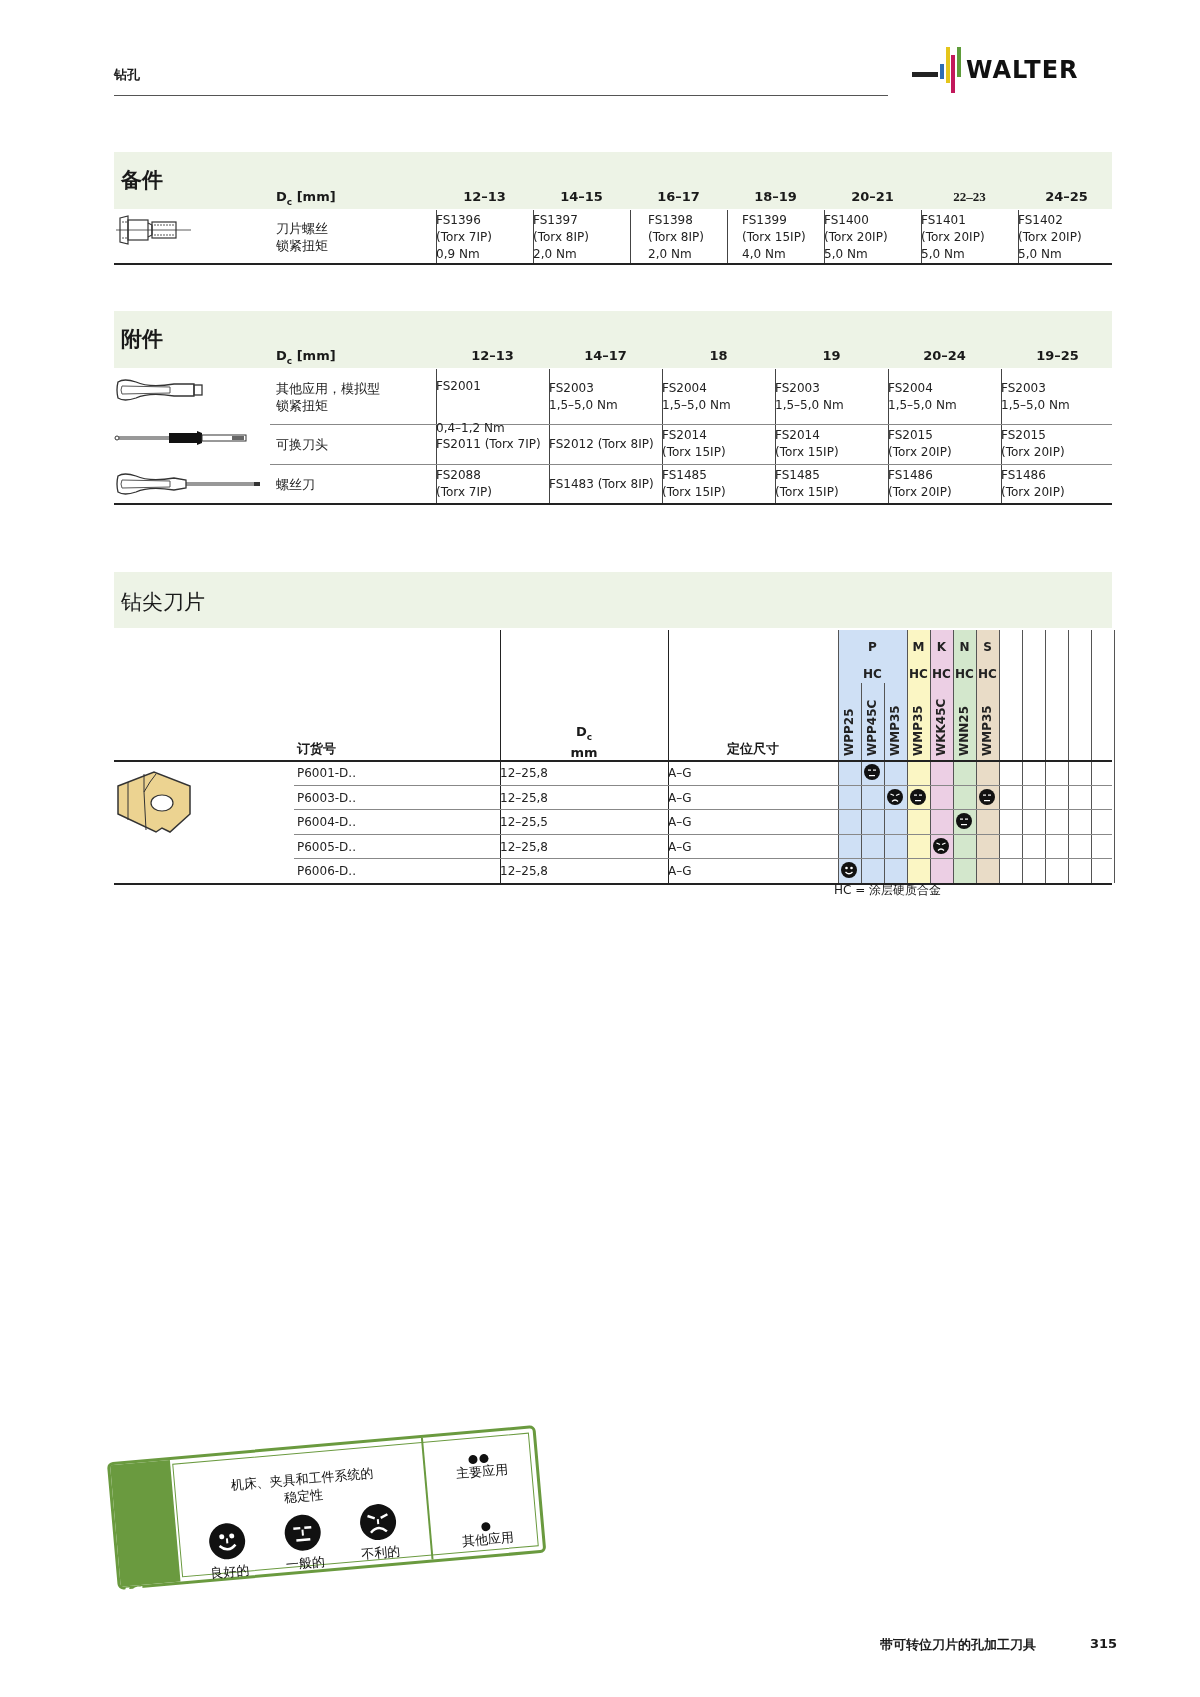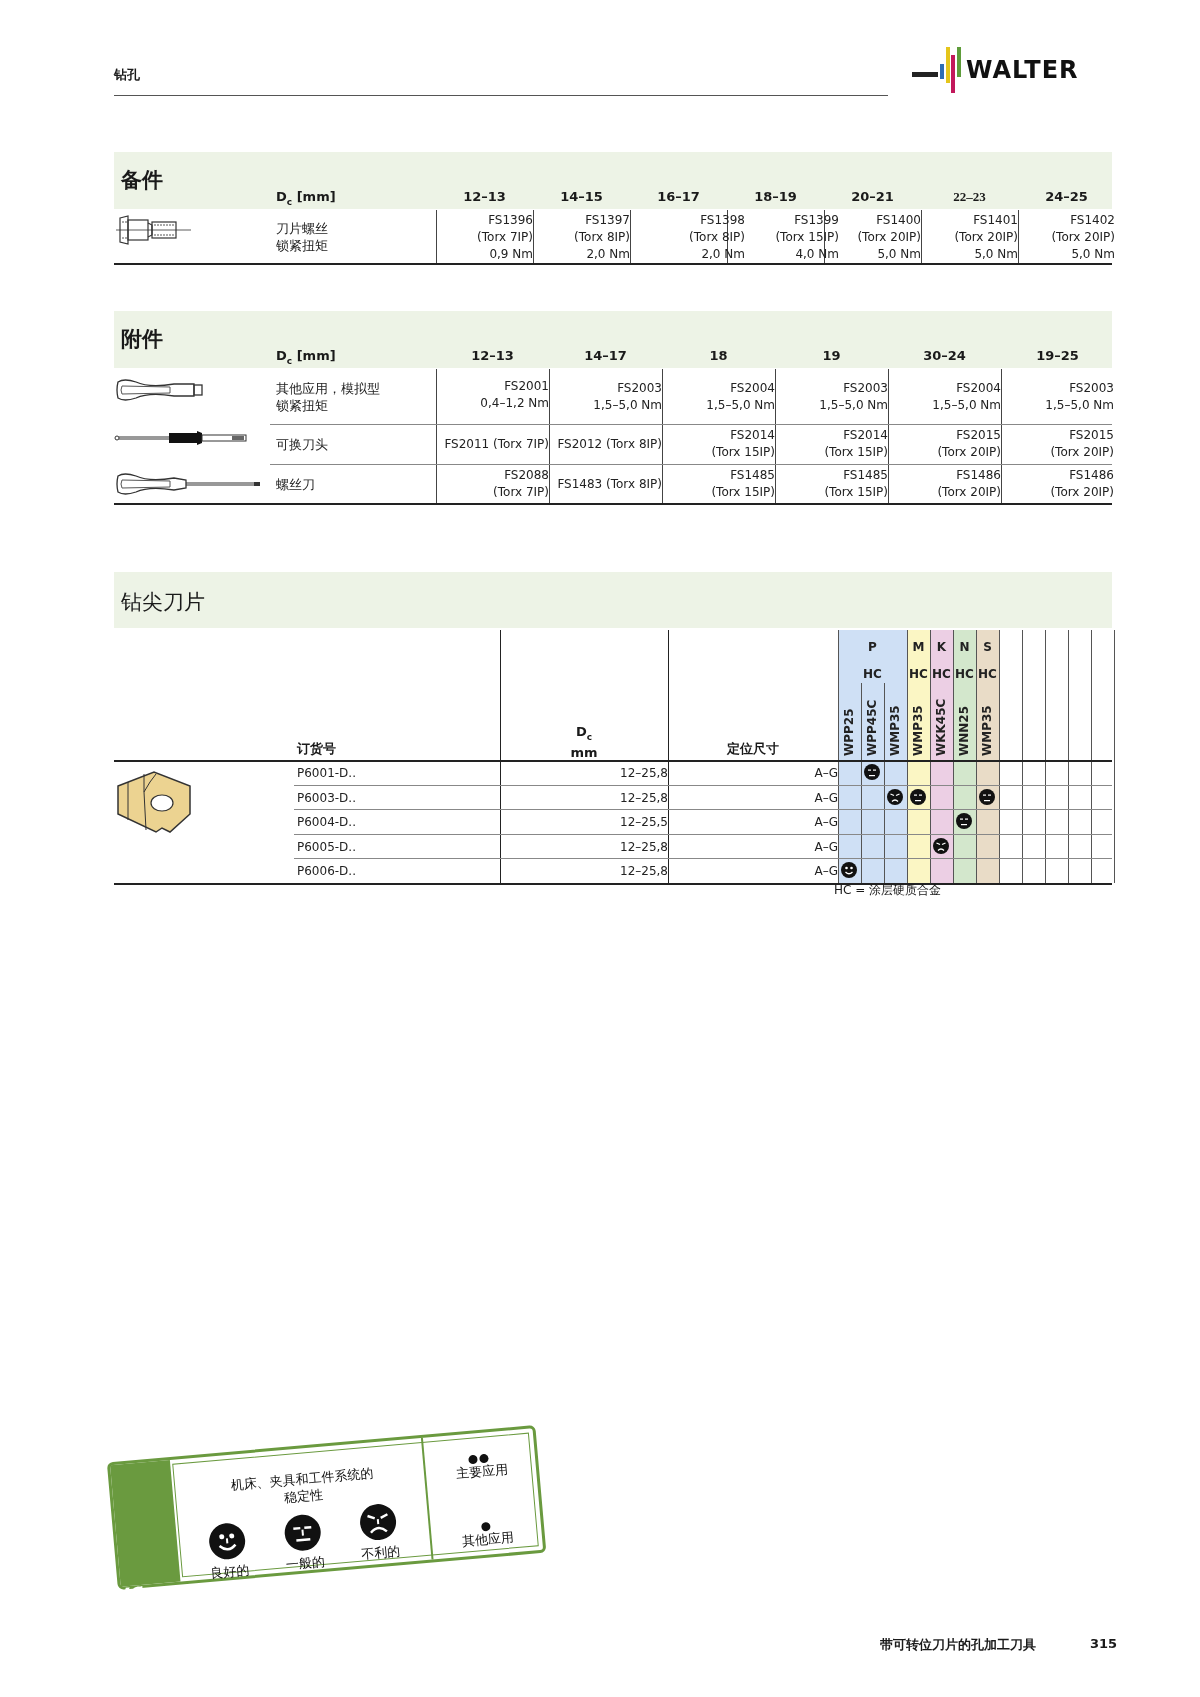--- a/index.html
+++ b/index.html
@@ -18,21 +18,21 @@
   .band-title { font-size: 21px; font-weight: bold; }
   .band-title.light { font-weight: normal; }
   .hcell { font-weight: bold; font-size: 13px; text-align: center; }
   .dc { font-weight: bold; font-size: 13px; }
   .dc sub { font-size: 9px; }
 
   .vline { position: absolute; width: 1px; background: #444; }
   .hline { position: absolute; height: 1px; background: #888; }
   .hline.strong { background: #222; height: 2px; }
 
-  .cell { position: absolute; text-align: right; font-size: 12px; line-height: 16px; color: #222; }
+  .cell { position: absolute; text-align: left; font-size: 12px; line-height: 16px; color: #222; }
   .label-zh { position: absolute; font-size: 13px; line-height: 17px; color: #222; }
 
   
   .gcol { position: absolute; top: 630px; height: 253px; }
   .gtxt { position: absolute; font-size: 12px; font-weight: bold; color: #222; text-align: center; }
   .vert { position: absolute; writing-mode: vertical-rl; transform: rotate(180deg); font-size: 12px; font-weight: bold; color: #222; }
 
   .face { position: absolute; width: 16px; height: 16px; border-radius: 50%; background: #111; }
   .face svg { width: 16px; height: 16px; display: block; }
   .page-no { left: 1090px; top: 1636px; font-size: 13px; font-weight: bold; }
@@ -146,40 +146,40 @@
 <div class="abs band-title" style="left:121px;top:325px;">附件</div>
 <div class="abs dc" style="left:276px;top:348px;">
   <span>D</span><sub>c</sub><span> [mm]</span>
 </div>
 
 <div id="acc-headers">
     <div class="abs hcell" style="left:436px;top:348px;width:113px;">12–13</div>
     <div class="abs hcell" style="left:549px;top:348px;width:113px;">14–17</div>
     <div class="abs hcell" style="left:662px;top:348px;width:113px;">18</div>
     <div class="abs hcell" style="left:775px;top:348px;width:113px;">19</div>
-    <div class="abs hcell" style="left:888px;top:348px;width:113px;">30–24</div>
+    <div class="abs hcell" style="left:888px;top:348px;width:113px;">20–24</div>
     <div class="abs hcell" style="left:1001px;top:348px;width:113px;">19–25</div>
   </div>
 <div id="acc-body">
     <div class="vline" style="left:436px;top:369px;height:135px;"></div>
     <div class="vline" style="left:549px;top:369px;height:135px;"></div>
     <div class="vline" style="left:662px;top:369px;height:135px;"></div>
     <div class="vline" style="left:775px;top:369px;height:135px;"></div>
     <div class="vline" style="left:888px;top:369px;height:135px;"></div>
     <div class="vline" style="left:1001px;top:369px;height:135px;"></div>
     <div class="hline" style="left:270px;top:424px;width:842px;"></div>
     <div class="hline" style="left:270px;top:464px;width:842px;"></div>
     <div class="hline strong" style="left:114px;top:503px;width:998px;"></div>
     <div class="label-zh" style="left:276px;top:379.5px;">
       <div>其他应用，模拟型</div>
       <div>锁紧扭矩</div>
     </div>
     <div class="cell" style="left:436px;top:378px;width:113px;">
       <div style="line-height:17px;white-space:nowrap;">FS2001</div>
-      <div style="line-height:17px;white-space:nowrap;">0,4–1,2 Nm</div>
+      <div style="line-height:17px;white-space:nowrap;margin-top:25px;">0,4–1,2 Nm</div>
     </div>
     <div class="cell" style="left:549px;top:379.5px;width:113px;">
       <div style="line-height:17px;white-space:nowrap;">FS2003</div>
       <div style="line-height:17px;white-space:nowrap;">1,5–5,0 Nm</div>
     </div>
     <div class="cell" style="left:662px;top:379.5px;width:113px;">
       <div style="line-height:17px;white-space:nowrap;">FS2004</div>
       <div style="line-height:17px;white-space:nowrap;">1,5–5,0 Nm</div>
     </div>
     <div class="cell" style="left:775px;top:379.5px;width:113px;">

